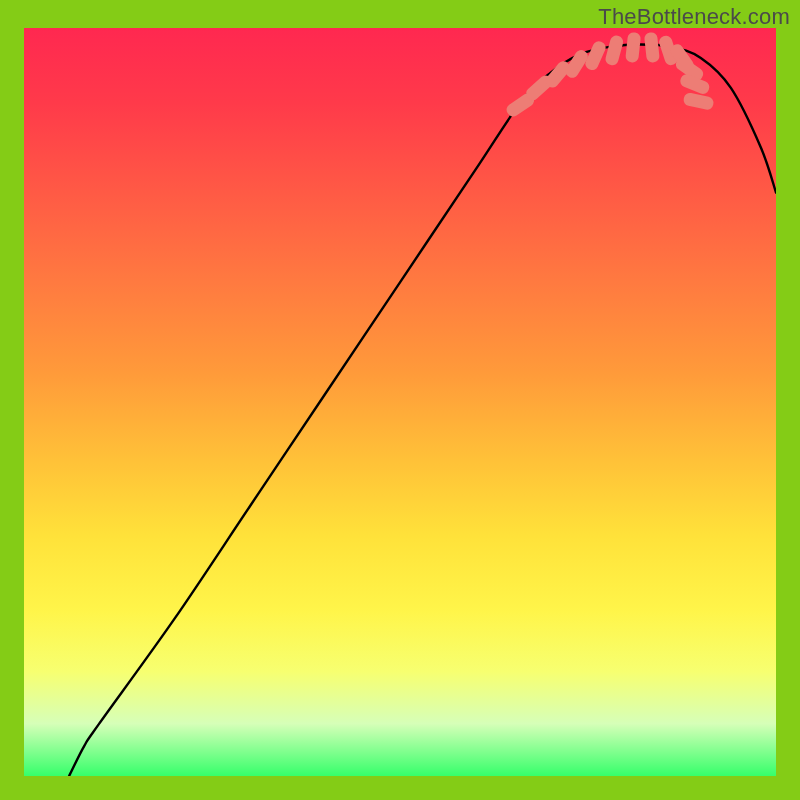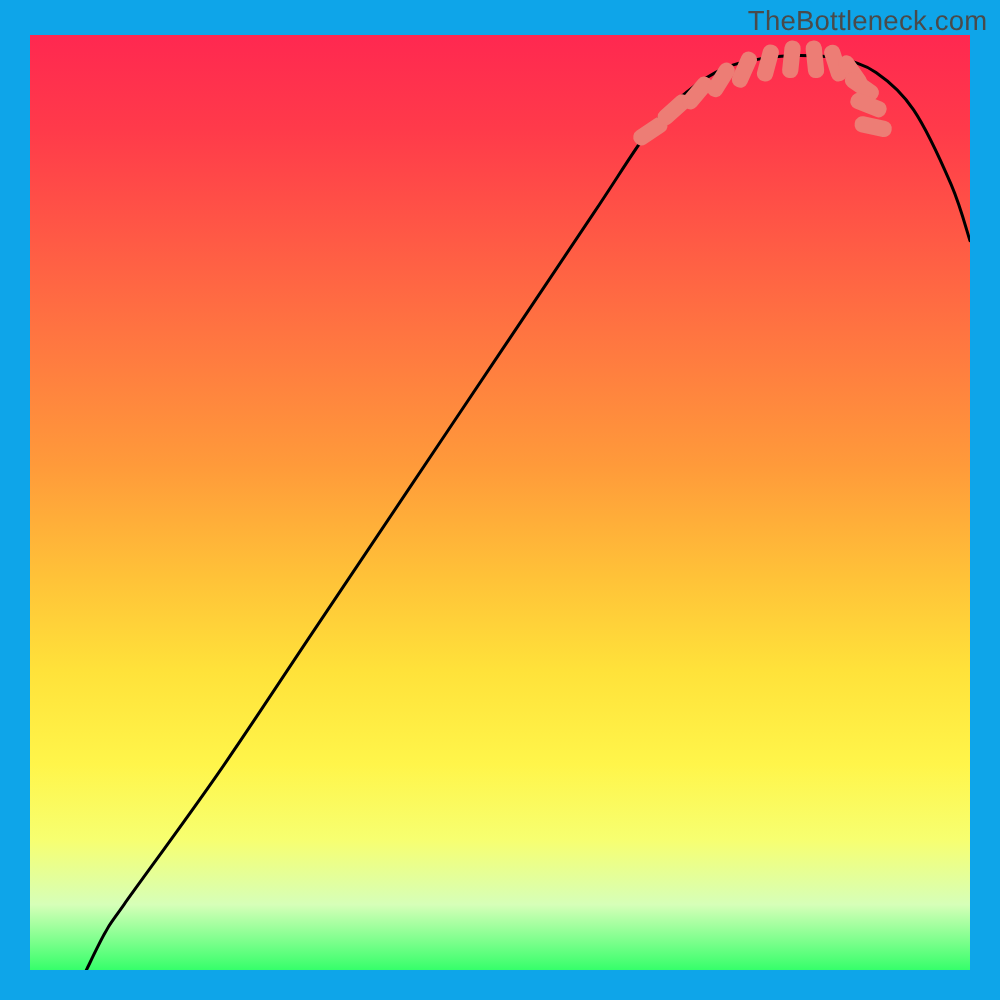--- a/index.html
+++ b/index.html
@@ -8,21 +8,21 @@
     width: 800px;
     height: 800px;
     background: #000;
     overflow: hidden;
     font-family: Arial, Helvetica, sans-serif;
   }
   .frame {
     position: relative;
     width: 800px;
     height: 800px;
-    background: #0ea5e9;
+    background: #84cc16;
   }
   .watermark {
     position: absolute;
     top: 4px;
     right: 10px;
     color: #4a4a4a;
     font-size: 22px;
     font-weight: 500;
     letter-spacing: 0.2px;
     z-index: 10;

